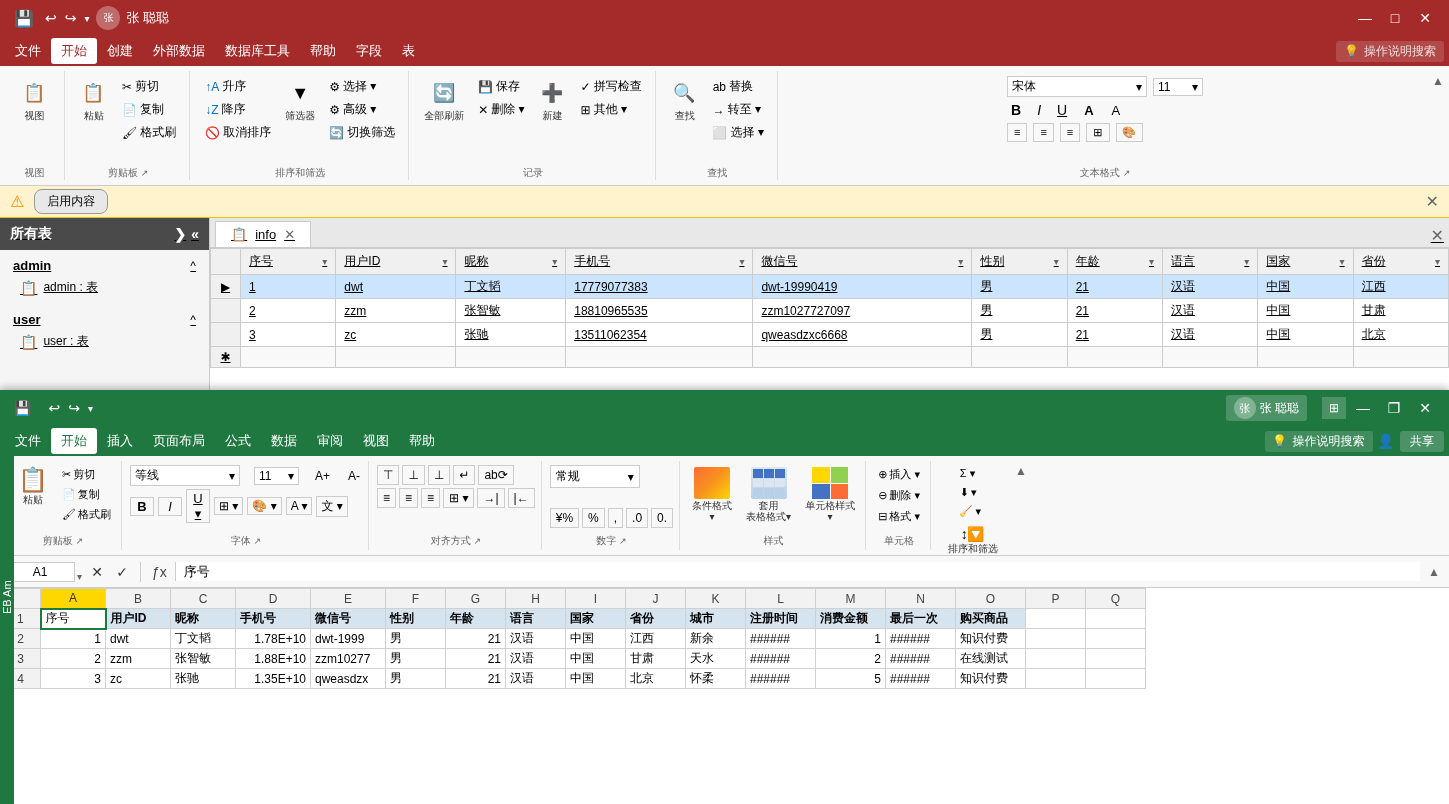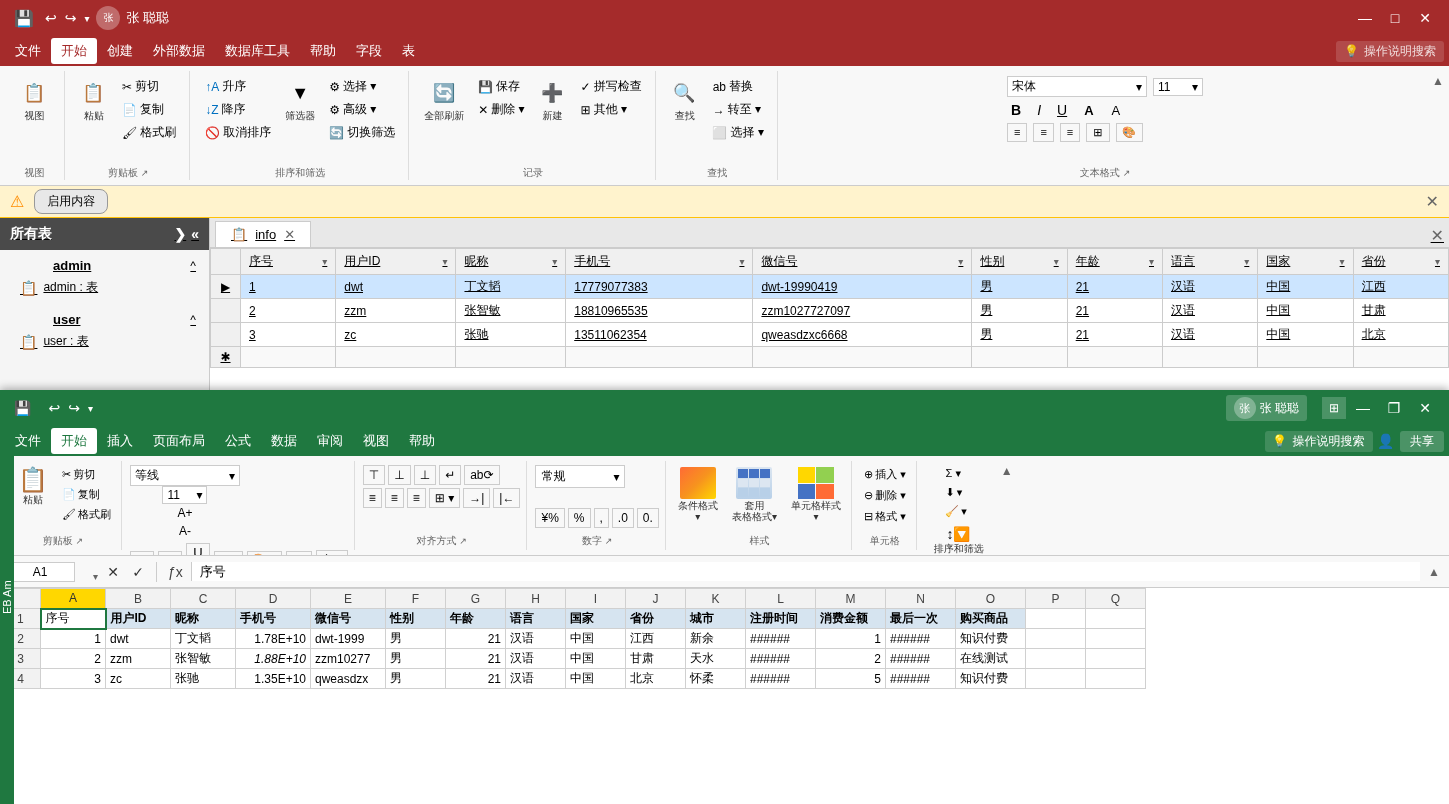--- a/index.html
+++ b/index.html
@@ -40,21 +40,21 @@
     .security-btn { background: #e8e8e8; border: 1px solid #999; padding: 3px 12px; cursor: pointer; font-size: 12px; border-radius: 8px; }
     .security-close { margin-left: auto; cursor: pointer; font-size: 16px; color: #666; }
 
     
     .access-content { display: flex; flex: 1; overflow: hidden; text-decoration: underline; }
     .access-sidebar { width: 210px; border-right: 1px solid #ccc; background: #f5f5f5; display: flex; flex-direction: column; }
     .sidebar-header { height: 32px; background: #4a4a4a; color: white; display: flex; align-items: center; padding: 0 10px; font-size: 14px; font-weight: bold; }
     .sidebar-header-controls { margin-left: auto; display: flex; gap: 5px; }
     .sidebar-ctrl-btn { color: white; cursor: pointer; font-size: 14px; }
     .sidebar-section { padding: 5px 8px; }
-    .sidebar-section-header { display: flex; align-items: center; justify-content: space-between; padding: 3px 5px; cursor: pointer; margin-left: 40px; }
+    .sidebar-section-header { display: flex; align-items: center; justify-content: space-between; padding: 3px 5px; cursor: pointer; }
     .sidebar-section-label { font-size: 13px; font-weight: bold; }
     .sidebar-item { display: flex; align-items: center; gap: 6px; padding: 3px 12px; cursor: pointer; font-size: 12px; }
     .table-icon { color: #0070c0; font-size: 14px; }
 
     
     .access-table-area { flex: 1; display: flex; flex-direction: column; overflow: hidden; }
     .table-tab-bar { height: 30px; background: #e8e8e8; display: flex; align-items: flex-end; padding-left: 5px; border-bottom: 1px solid #ccc; }
     .table-tab { height: 26px; padding: 0 15px; background: white; border: 1px solid #ccc; border-bottom: none; display: flex; align-items: center; gap: 8px; font-size: 13px; cursor: pointer; margin-right: 2px; }
     .table-tab .tab-icon { color: #0070c0; }
     .table-tab .tab-close { color: #666; cursor: pointer; }
@@ -554,21 +554,21 @@
             <span>🖌</span>
             <span>格式刷</span>
           </div>
         </div>
       </div>
       <div class="excel-ribbon-label">剪贴板 <span style="font-size:9px;">↗</span></div>
     </div>
 
     <div class="excel-ribbon-group">
       <div class="excel-ribbon-content" style="flex-direction:column;gap:3px;">
-        <div style="display:flex;gap:0;align-items:center;flex-direction:column;">
+        <div style="display:flex;gap:14px;align-items:center;">
           <div style="border:1px solid #ccc;background:white;padding:1px 4px;display:flex;align-items:center;justify-content:space-between;min-width:110px;cursor:pointer;font-size:12px;">
             <span>等线</span>
             <span>▾</span>
           </div>
           <div style="border:1px solid #ccc;background:white;padding:1px 4px;display:flex;align-items:center;justify-content:space-between;width:45px;cursor:pointer;font-size:12px;">
             <span>11</span>
             <span>▾</span>
           </div>
           <span style="cursor:pointer;font-size:12px;padding:2px;">A+</span>
           <span style="cursor:pointer;font-size:12px;padding:2px;">A-</span>
@@ -698,21 +698,21 @@
       </div>
 
     </div>
 
     <div style="display:flex;flex-direction:column;justify-content:space-between;padding:3px 5px;">
       <span style="cursor:pointer;color:#666;font-size:12px;">▲</span>
     </div>
   </div>
 
   <div class="formula-bar">
-    <div style="display:flex;align-items:flex-end;gap:18px;">
+    <div style="display:flex;align-items:flex-end;gap:2px;">
       <input type="text" class="cell-ref" value="A1" style="">
       <span style="font-size:10px;color:#666;cursor:pointer;">▾</span>
     </div>
     <div class="formula-controls">
       <span class="formula-btn">✕</span>
       <span class="formula-btn">✓</span>
     </div>
     <div class="formula-sep"></div>
     <span style="font-size:14px;padding:0 4px;cursor:pointer;color:#444;">ƒx</span>
     <input type="text" class="formula-input" value="序号" style="">
@@ -861,21 +861,21 @@
             <td>
                 <div class="cell-content" style="justify-content:flex-end;">2</div>
               </td>
             <td>
                 <div class="cell-content">zzm</div>
               </td>
             <td>
                 <div class="cell-content">张智敏</div>
               </td>
             <td>
-                <div class="cell-content" style="justify-content:flex-end;font-style:italic;">1.88E+10</div>
+                <div class="cell-content" style="justify-content:flex-end;">1.88E+10</div>
               </td>
             <td>
                 <div class="cell-content">zzm10277</div>
               </td>
             <td>
                 <div class="cell-content">男</div>
               </td>
             <td>
                 <div class="cell-content" style="justify-content:flex-end;">21</div>
               </td>

